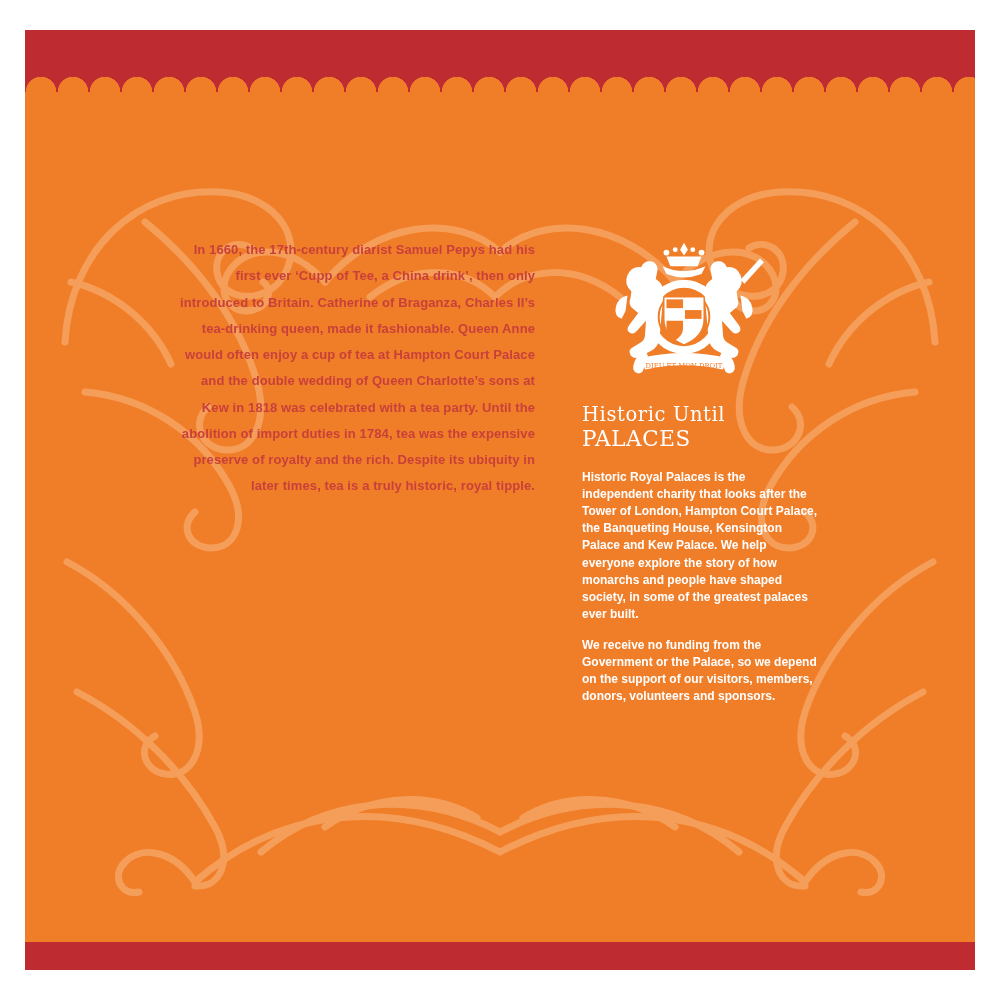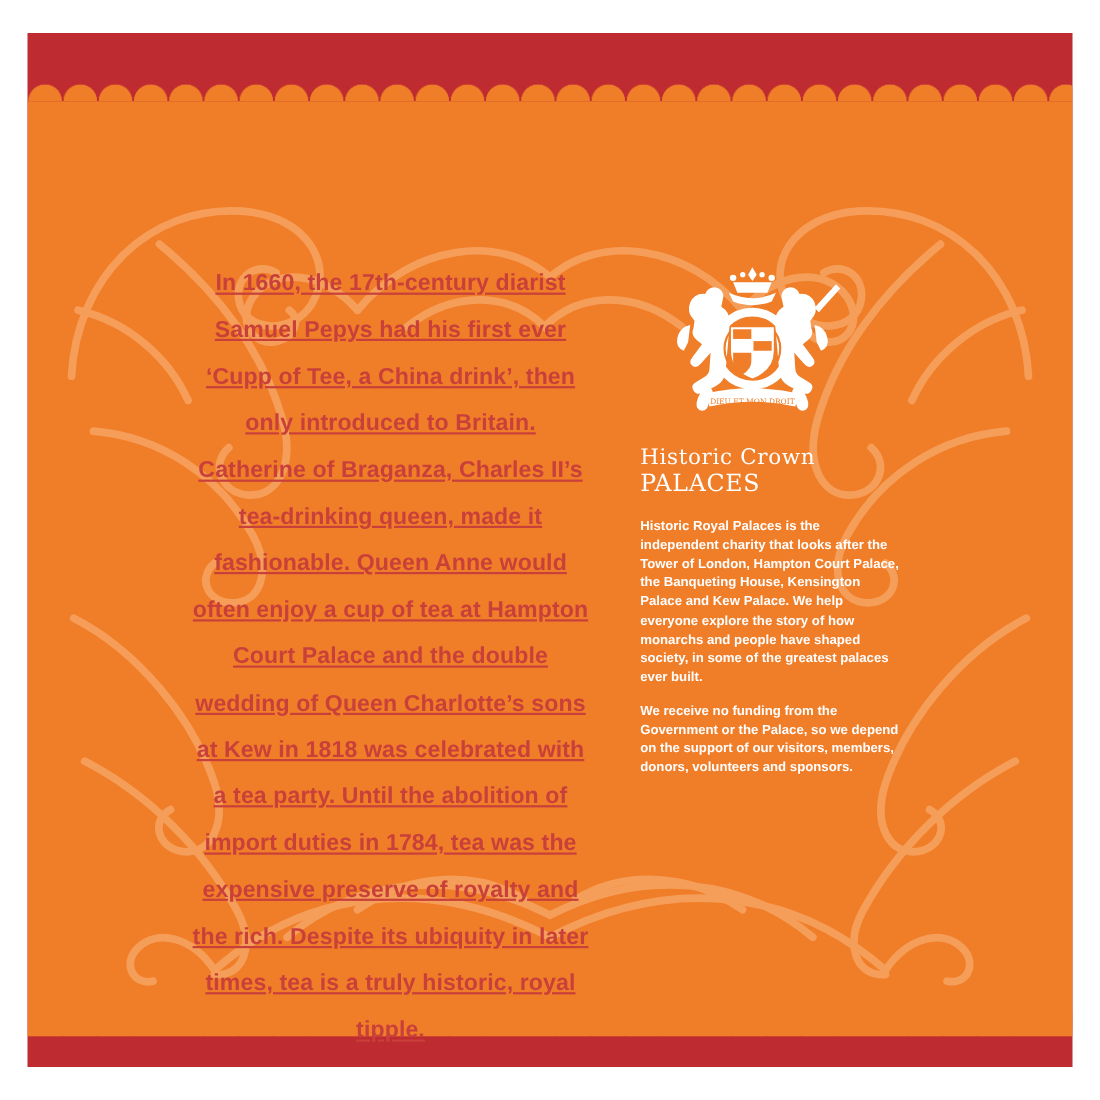--- a/index.html
+++ b/index.html
@@ -72,27 +72,26 @@
     top: 62px;
     width: 950px;
     height: 850px;
   }
 
   #story {
     position: absolute;
     left: 150px;
     top: 145px;
     width: 360px;
-    text-align: center;
+    text-align: right;
     color: #c9403a;
-    font-size: 21px;
+    font-size: 13px;
     line-height: 2.02;
     font-weight: 600;
     letter-spacing: 0.1px;
-    text-decoration: underline;
   }
 
   #brand {
     position: absolute;
     left: 557px;
     top: 145px;
     width: 250px;
   }
 
   #crest {
@@ -219,21 +218,21 @@
           <path d="M82 86 h17 v8 q0 7 -8 12 q-9 -5 -9 -12z"></path>
         </g>
 
         <g fill="#ffffff">
           <path d="M56 124 q44 -10 88 0 l-4 12 q-40 -9 -80 0z"></path>
         </g>
         <text x="100" y="134" fill="#f07d28" font-size="7" font-family="DejaVu Serif, serif" text-anchor="middle">DIEU ET MON DROIT</text>
       </svg>
 
       <div id="brand-name">
-        <span class="l1">Historic Crown</span>
+        <span class="l1">Historic Until</span>
         <span class="l2">PALACES</span>
       </div>
 
       <div id="about">
         <p>Historic Royal Palaces is the independent charity that looks after the Tower of London, Hampton Court Palace, the Banqueting House, Kensington Palace and Kew Palace. We help everyone explore the story of how monarchs and people have shaped society, in some of the greatest palaces ever built.</p>
         <p>We receive no funding from the Government or the Palace, so we depend on the support of our visitors, members, donors, volunteers and sponsors.</p>
       </div>
 
     </div>
   </div>

